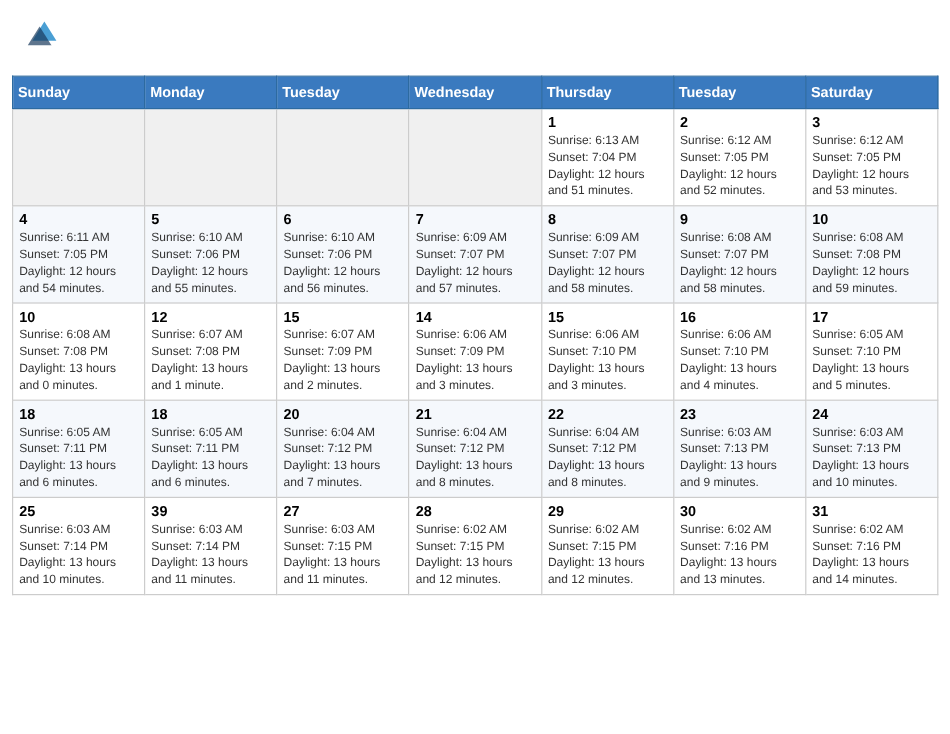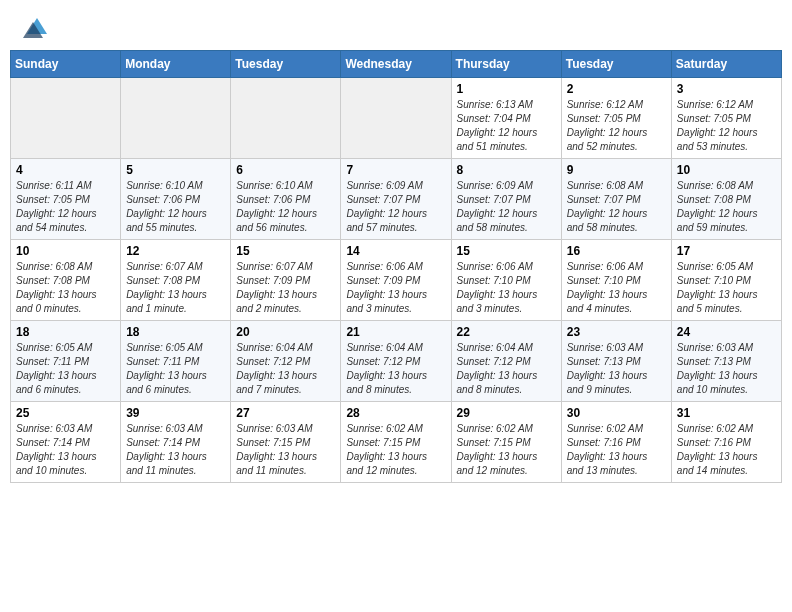--- a/index.html
+++ b/index.html
@@ -29,21 +29,21 @@
     
     .location {
       font-size: 14px;
       color: #555;
     }
     
     .calendar {
       width: 100%;
       border-collapse: collapse;
       border: 1px solid #ccc;
-      margin: 4px 0 0 0;
+      margin: 17px 0 0 0;
     }
     
     .calendar th {
       background-color: #3a7abf;
       color: #fff;
       font-size: 12px;
       font-weight: bold;
       padding: 6px 4px;
       text-align: left;
       border: 1px solid #2d6aa0;
@@ -79,21 +79,20 @@
       font-weight: bold;
       font-size: 12px;
       display: block;
       margin-bottom: 2px;
     }
     
     .day-info {
       font-size: 10px;
       color: #333;
       line-height: 1.4;
-      font-style: italic;
     }
     
     .calendar-wrapper {
       padding: 0 10px 10px 10px;
     }
   </style>
 </head>
 <body>
 
 <div class="header">

